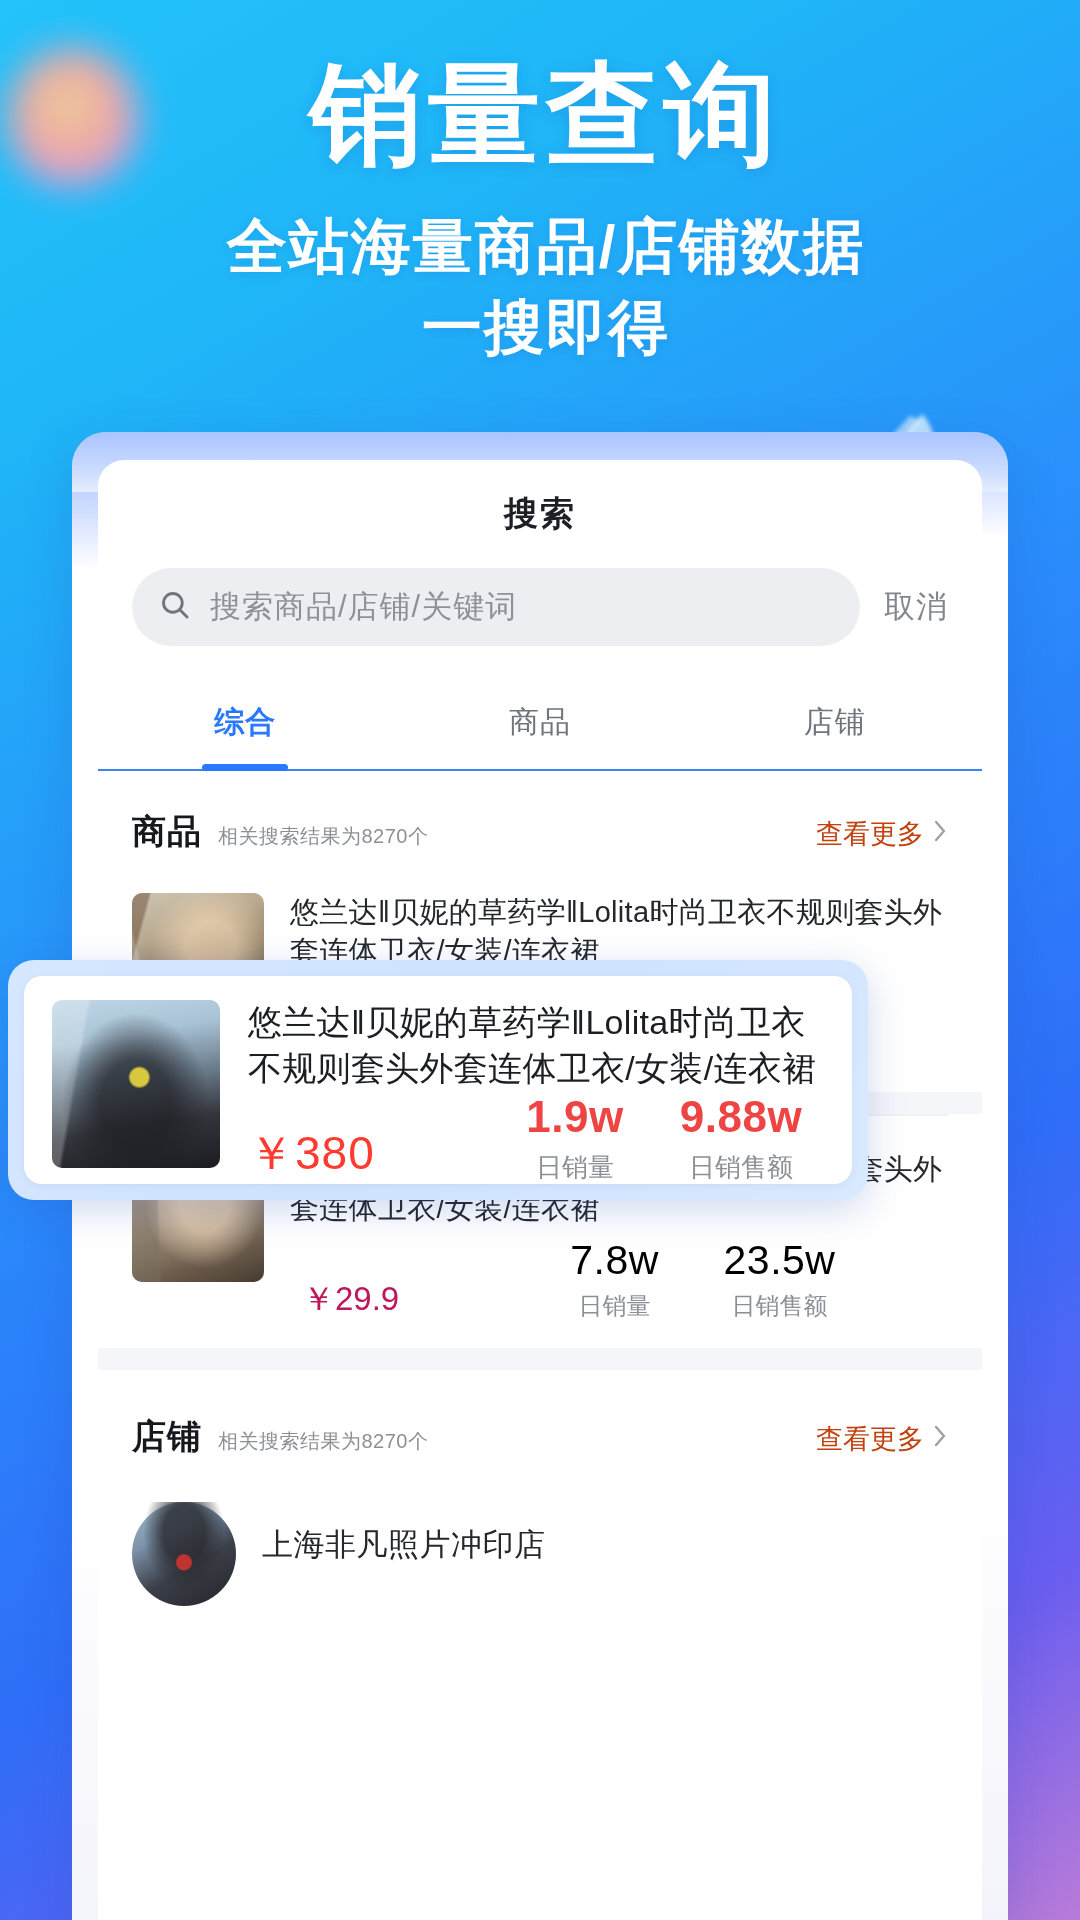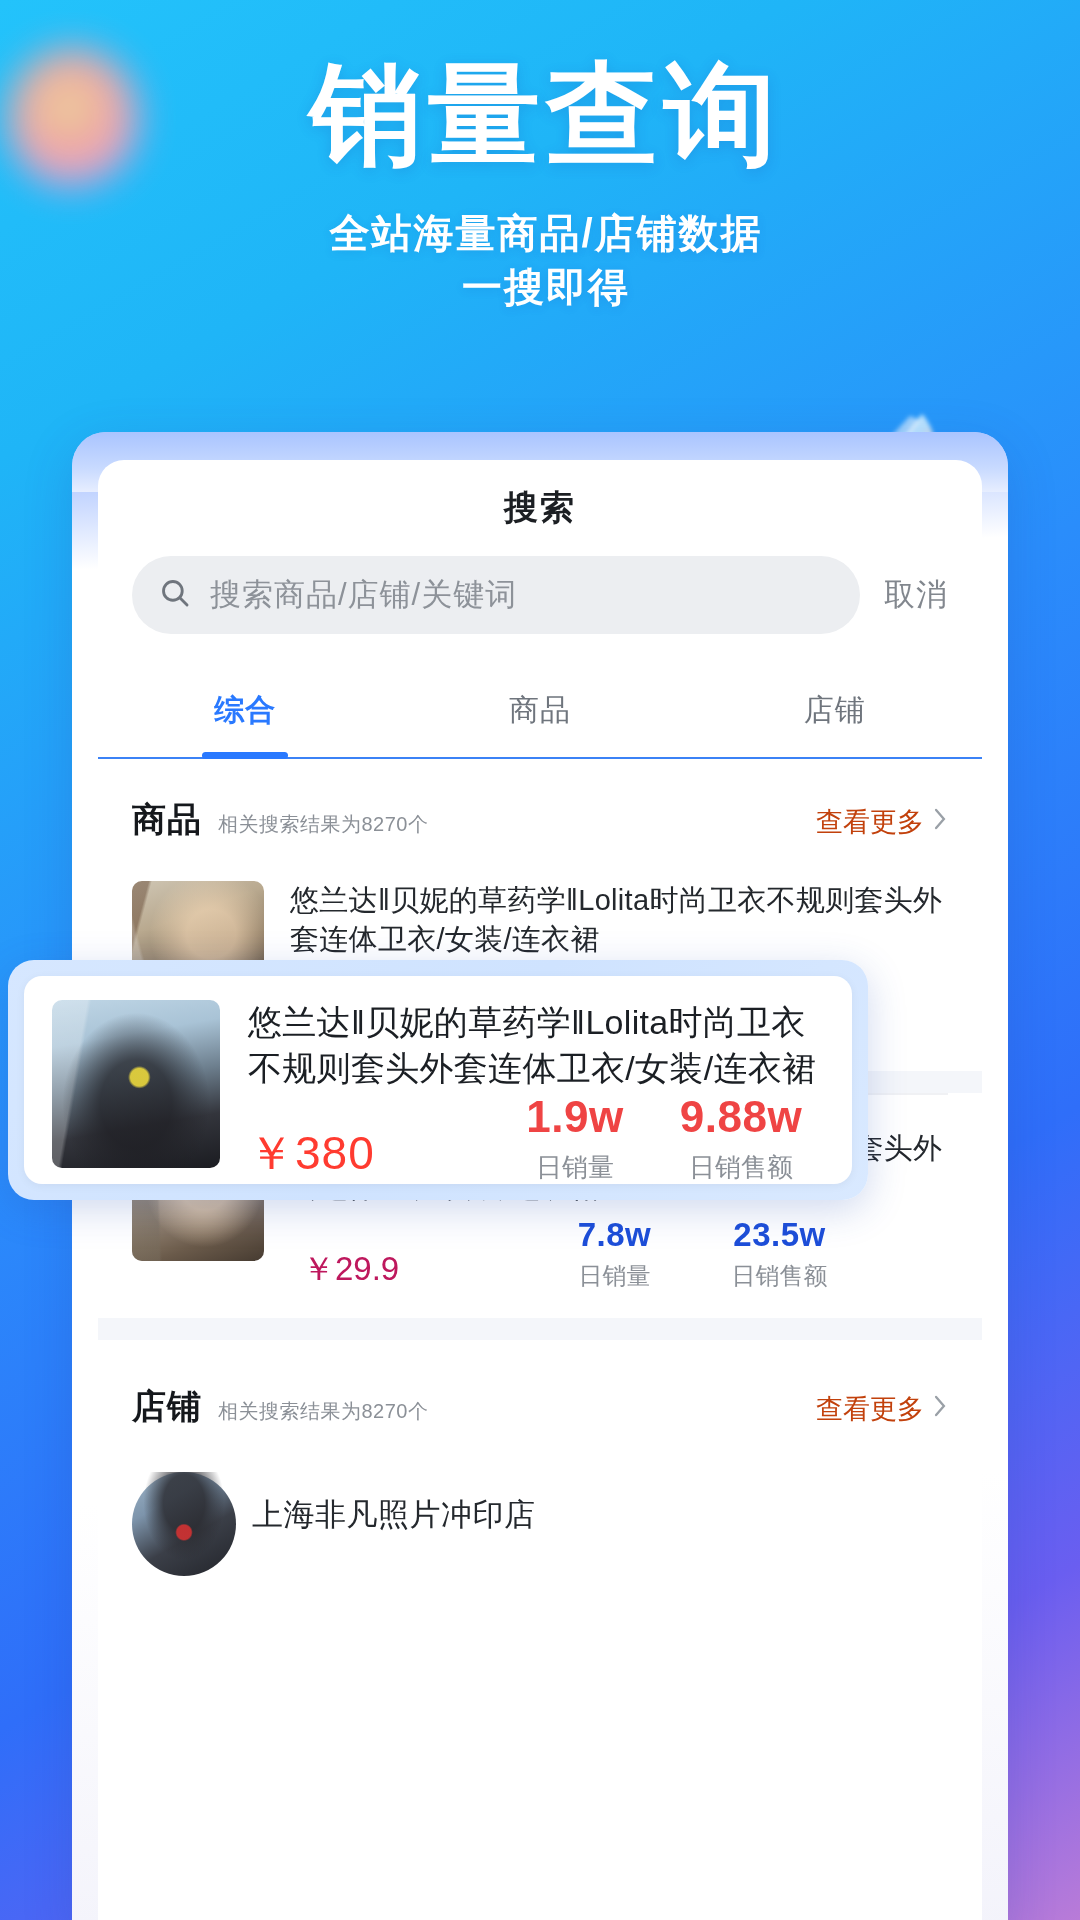--- a/index.html
+++ b/index.html
@@ -21,21 +21,21 @@
     filter:blur(18px); opacity:.92;
   }
 
   
   .hero { position:absolute; left:12px; right:0; top:52px; text-align:center; }
   .hero h1 {
     font-size:112px; line-height:1.12; font-weight:700; color:#ffffff;
     letter-spacing:6px; text-shadow:0 3px 14px rgba(20,60,170,.18);
   }
   .hero .sub {
-    margin-top:30px; font-size:40px; line-height:1.34; font-weight:700;
+    margin-top:30px; font-size:60px; line-height:1.34; font-weight:700;
     color:#ffffff; letter-spacing:2px; text-shadow:0 2px 10px rgba(20,60,170,.15);
   }
 
   
   .rocket { position:absolute; left:770px; top:392px; width:190px; height:200px; pointer-events:none; }
 
   
   .frame {
     position:absolute; left:72px; top:432px; width:936px; height:1500px;
     background:linear-gradient(178deg, #b3ccff 0%, #c2d4ff 4%, #ffffff 9%, #ffffff 70%, #f3f3fb 100%);
@@ -47,21 +47,21 @@
     position:absolute; left:0; right:0; top:0; height:60px;
     background:linear-gradient(180deg,#a9c4ff 0%, #c8daff 60%, #e7eeff 100%);
   }
   .screen {
     position:absolute; left:26px; top:28px; width:884px; height:1472px;
     background:#ffffff; border-radius:26px 26px 0 0; overflow:hidden;
   }
 
   
   .scr-title {
-    height:96px; display:flex; align-items:center; justify-content:center;
+    height:108px; display:flex; align-items:center; justify-content:center;
     font-size:34px; font-weight:700; color:#1c1f23; letter-spacing:2px;
   }
 
   
   .searchrow { display:flex; align-items:center; padding:0 34px; gap:24px; }
   .searchbox {
     flex:1; height:78px; background:#eceef1; border-radius:39px;
     display:flex; align-items:center; padding:0 26px; gap:18px;
   }
   .searchbox .ph { font-size:31px; color:#8d9299; letter-spacing:1px; }
@@ -96,28 +96,28 @@
     background-size:cover; background-position:center; overflow:hidden;
   }
   .pbody { flex:1; min-width:0; }
   .ptitle {
     font-size:29px; line-height:1.34; color:#24282d; letter-spacing:.3px;
     max-height:80px; overflow:hidden;
   }
   .pstats { display:flex; align-items:flex-end; margin-top:10px; }
   .price { font-size:33px; color:#be185d; font-weight:500; width:230px;margin-left:12px; }
   .stat { width:165px; text-align:center; }
-  .stat .v { font-size:33px; font-weight:700; color:#1d4ed8; letter-spacing:.5px; }
+  .stat .v { font-size:41px; font-weight:400; color:#000000; letter-spacing:.5px; }
   .stat .l { font-size:24px; color:#8b9097; margin-top:6px; }
 
   .gapbar { height:22px; background:#f4f6fa; }
   .divider { height:2px; background:#f0f1f4; margin:0 34px; }
 
   
-  .shoprow { display:flex; padding:18px 34px 0; gap:16px; align-items:flex-start; }
+  .shoprow { display:flex; padding:18px 34px 0; gap:26px; align-items:flex-start; }
   .savatar { width:104px; height:104px; border-radius:52px; flex:0 0 104px;
              background-size:cover; background-position:center; }
   .sname { font-size:31px; color:#24282d; padding-top:22px; letter-spacing:.5px; }
 
   
   .float-wrap {
     position:absolute; left:8px; top:960px; width:860px; height:240px;
     background:linear-gradient(135deg,#d6e7ff 0%,#cfe3ff 50%,#d9e9ff 100%);
     border-radius:26px; padding:16px;
     box-shadow:0 10px 38px rgba(40,80,180,.22);

